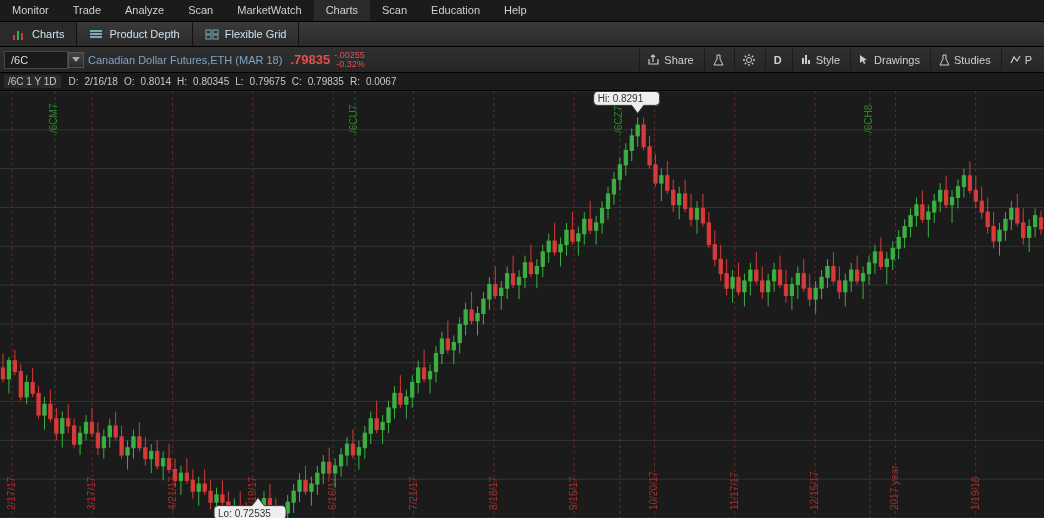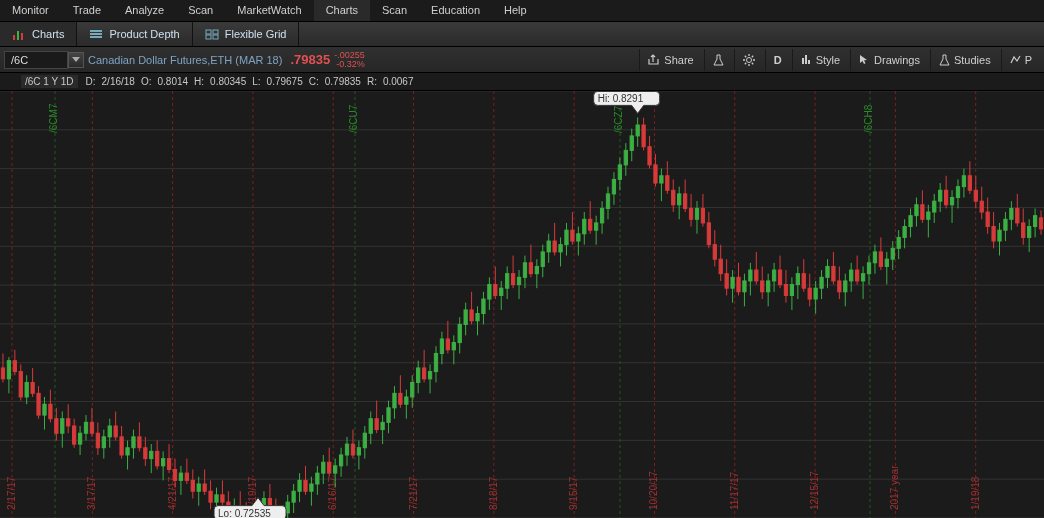--- a/index.html
+++ b/index.html
@@ -16,21 +16,21 @@
 
 .symbar { background: linear-gradient(#303030,#262626); height: 26px; display: flex; align-items: center; border-bottom: 1px solid #000; padding: 0 4px; }
 .symbox { background: #1a1a1a; border: 1px solid #444; padding: 2px 6px; min-width: 64px; color: #ddd; }
 .dropdown-arrow { width: 16px; height: 16px; background: linear-gradient(#444,#2a2a2a); border: 1px solid #555; display: flex; align-items: center; justify-content: center; cursor: pointer; }
 .symdesc { color: #7ea4c4; font-size: 11px; padding: 0 4px; }
 .price { color: #e05050; font-weight: bold; font-size: 13px; padding: 0 4px; }
 .pchg { color: #e05050; font-size: 9px; line-height: 9px; text-align: right; }
 .tbar-right { margin-left: auto; display: flex; align-items: center; gap: 2px; }
 .tbtn { display: flex; align-items: center; gap: 4px; padding: 3px 8px; cursor: pointer; color: #d0d0d0; border-left: 1px solid #1a1a1a; height: 22px; }
 
-.ohlcbar { background: #1b1b1b; height: 18px; display: flex; align-items: center; padding: 0 21px; gap: 2px; font-size: 10px; color: #c8c8c8; border-bottom: 1px solid #000; }
+.ohlcbar { background: #1b1b1b; height: 18px; display: flex; align-items: center; padding: 0 4px; gap: 2px; font-size: 10px; color: #c8c8c8; border-bottom: 1px solid #000; }
 .ohlcbar .seg { padding: 0 2px; }
 .ohlcbar .tfbox { background: #2a2a2a; padding: 1px 4px; margin-right: 4px; }
 
 .chart-area { position: relative; width: 1044px; height: 427px; background: #1b1b1b; }
 .chart-area svg { position: absolute; left: 0; top: 0; }
 .grid line.h { stroke: #333; stroke-width: 1; }
 .grid line.vr { stroke: #7a2020; stroke-dasharray: 3 3; stroke-width: 1; }
 .grid line.vg { stroke: #1e5a1e; stroke-dasharray: 3 3; stroke-width: 1; }
 .datelabel { fill: #a03030; font-size: 10px; }
 .rollabel { fill: #2a8a2a; font-size: 10px; }

